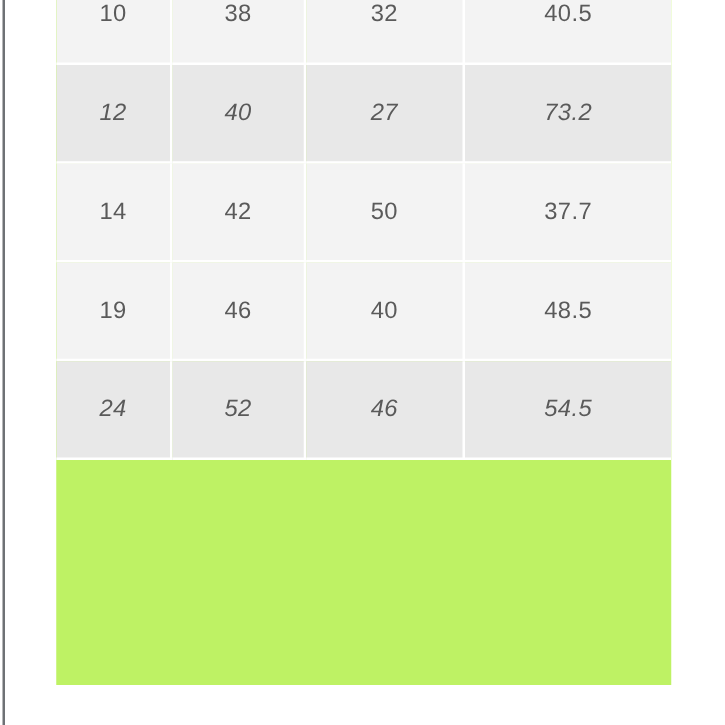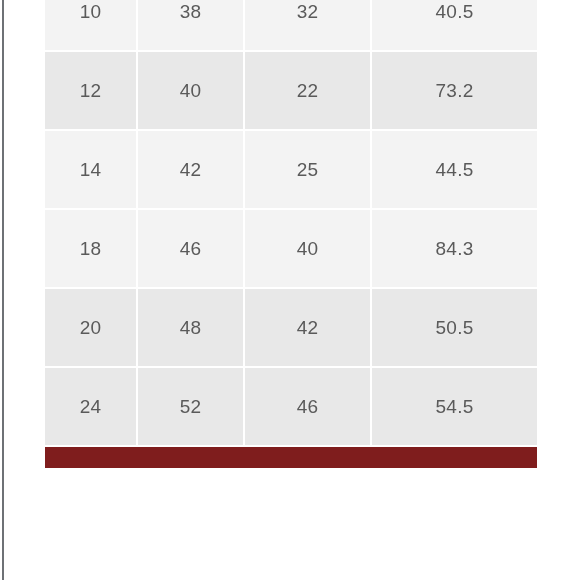--- a/index.html
+++ b/index.html
@@ -25,23 +25,23 @@
     height: 580px;
     background: #6e7175;
   }
 
   
   #table-viewport {
     position: absolute;
     left: 45px;
     top: 0;
     width: 492px;
-    height: 468px;
+    height: 548px;
     overflow: hidden;
-    background: #7f1d1d;
+    background: #bef264;
   }
 
   
   #size-table {
     position: absolute;
     left: 0;
     top: -27px;
     width: 492px;
     border-collapse: separate;
     border-spacing: 0;
@@ -64,21 +64,21 @@
     letter-spacing: 0.3px;
     border-right: 2px solid #ffffff;
     border-bottom: 2px solid #ffffff;
     padding: 0;
   }
   #size-table td:last-child {
     border-right: none;
   }
 
   #size-table tr.row-odd td  { background: #f3f3f3; }
-  #size-table tr.row-even td { background: #e8e8e8; }
+  #size-table tr.row-even td { background: #e8e8e8; font-style: italic; }
 </style>
 </head>
 <body>
 
 <div id="page-edge-rule"></div>
 
 <div id="table-viewport">
   <table id="size-table">
     <colgroup>
       <col class="col-us">
@@ -89,40 +89,34 @@
     <tbody id="size-table-body">
         <tr class="row-odd">
           <td>10</td>
           <td>38</td>
           <td>32</td>
           <td>40.5</td>
         </tr>
         <tr class="row-even">
           <td>12</td>
           <td>40</td>
-          <td>22</td>
+          <td>27</td>
           <td>73.2</td>
         </tr>
         <tr class="row-odd">
           <td>14</td>
           <td>42</td>
-          <td>25</td>
-          <td>44.5</td>
+          <td>50</td>
+          <td>37.7</td>
         </tr>
         <tr class="row-odd">
-          <td>18</td>
+          <td>19</td>
           <td>46</td>
           <td>40</td>
-          <td>84.3</td>
-        </tr>
-        <tr class="row-even">
-          <td>20</td>
-          <td>48</td>
-          <td>42</td>
-          <td>50.5</td>
+          <td>48.5</td>
         </tr>
         <tr class="row-even">
           <td>24</td>
           <td>52</td>
           <td>46</td>
           <td>54.5</td>
         </tr>
       </tbody>
   </table>
 </div>

